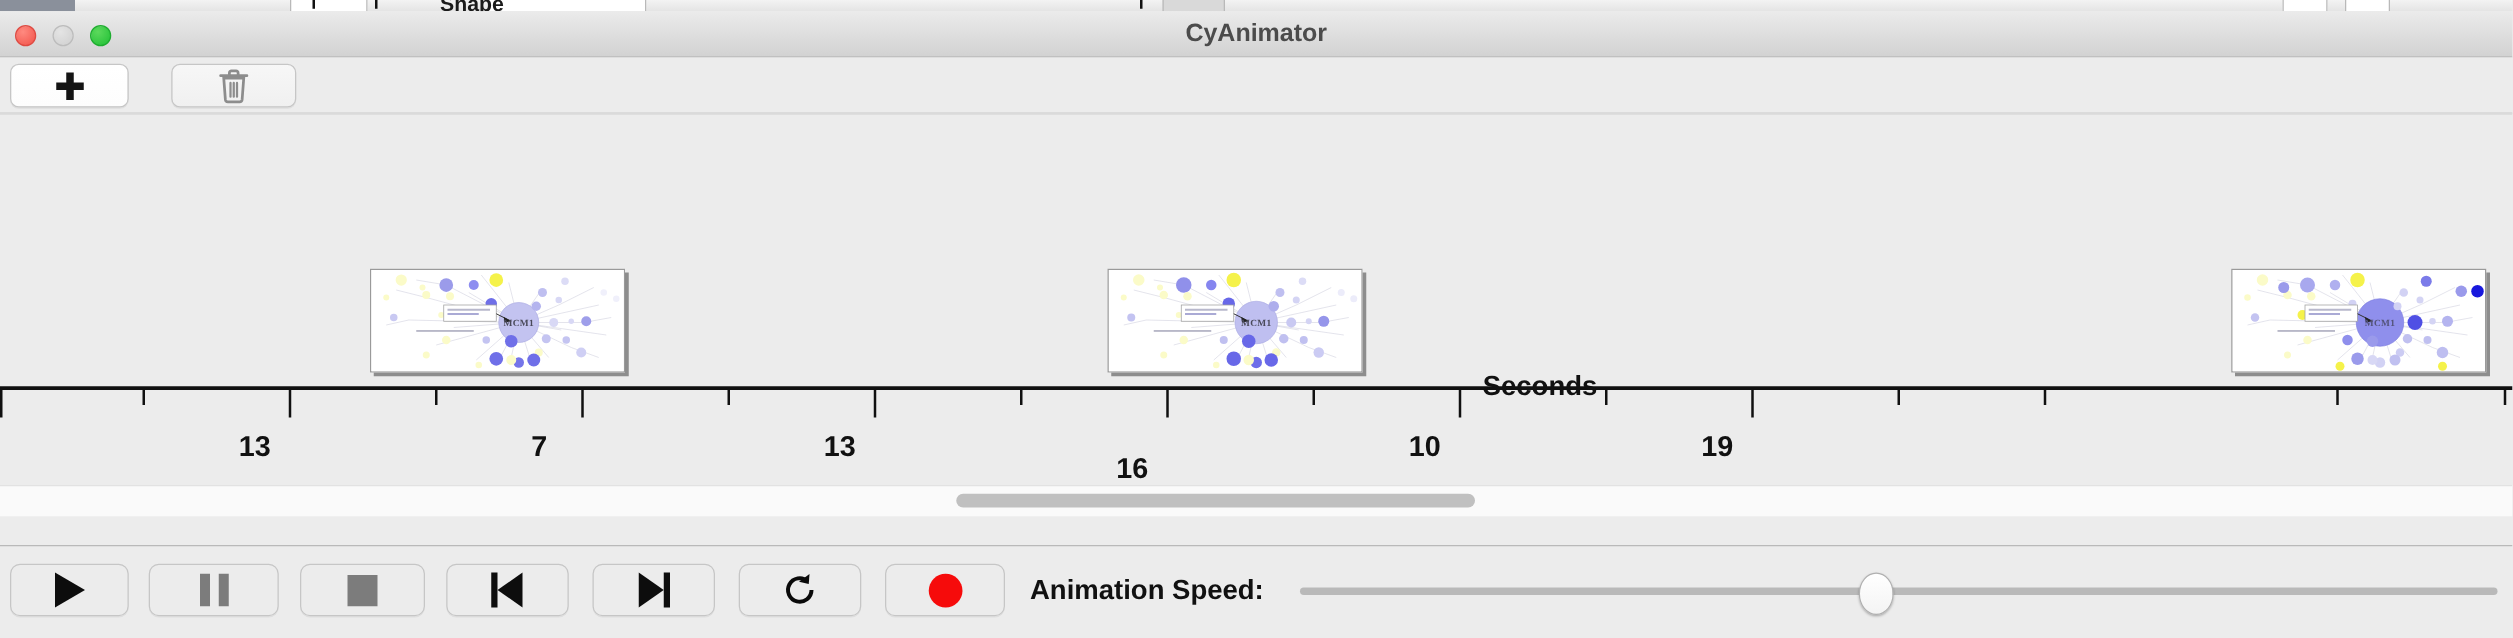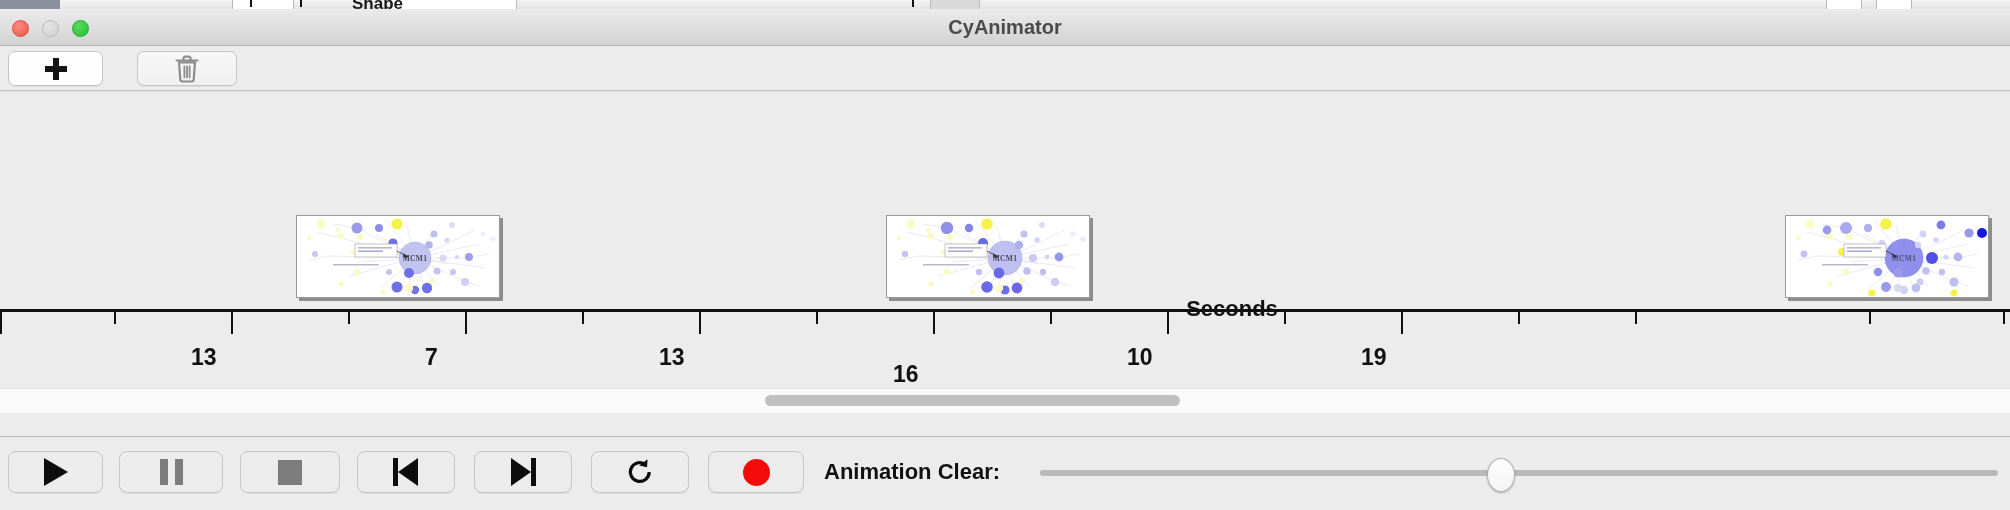--- a/index.html
+++ b/index.html
@@ -383,21 +383,21 @@
       <svg width="30" height="30" viewBox="0 0 30 30">
         <path d="M24.2 15a9.4 9.4 0 1 1-3.1-7" fill="none" stroke="#0a0a0a" stroke-width="3.2" stroke-linecap="butt"></path>
         <path d="M22.6 2.2 L22.0 10.2 L14.2 8.4 Z" fill="#0a0a0a"></path>
       </svg>
     </div>
 
     <div class="cbtn white" style="left:708px;width:96px;">
       <span class="rec-dot"></span>
     </div>
 
-    <div class="speed-label" style="left:824px;">Animation Clear:</div>
+    <div class="speed-label" style="left:824px;">Animation Speed:</div>
 
     <div class="slider" style="left:1040px;width:958px;">
       <span class="track"></span>
       <span class="knob" id="speed-knob" style="left: 446.84px;"></span>
     </div>
   </div>
 
 </div>
 
 </body></html>

